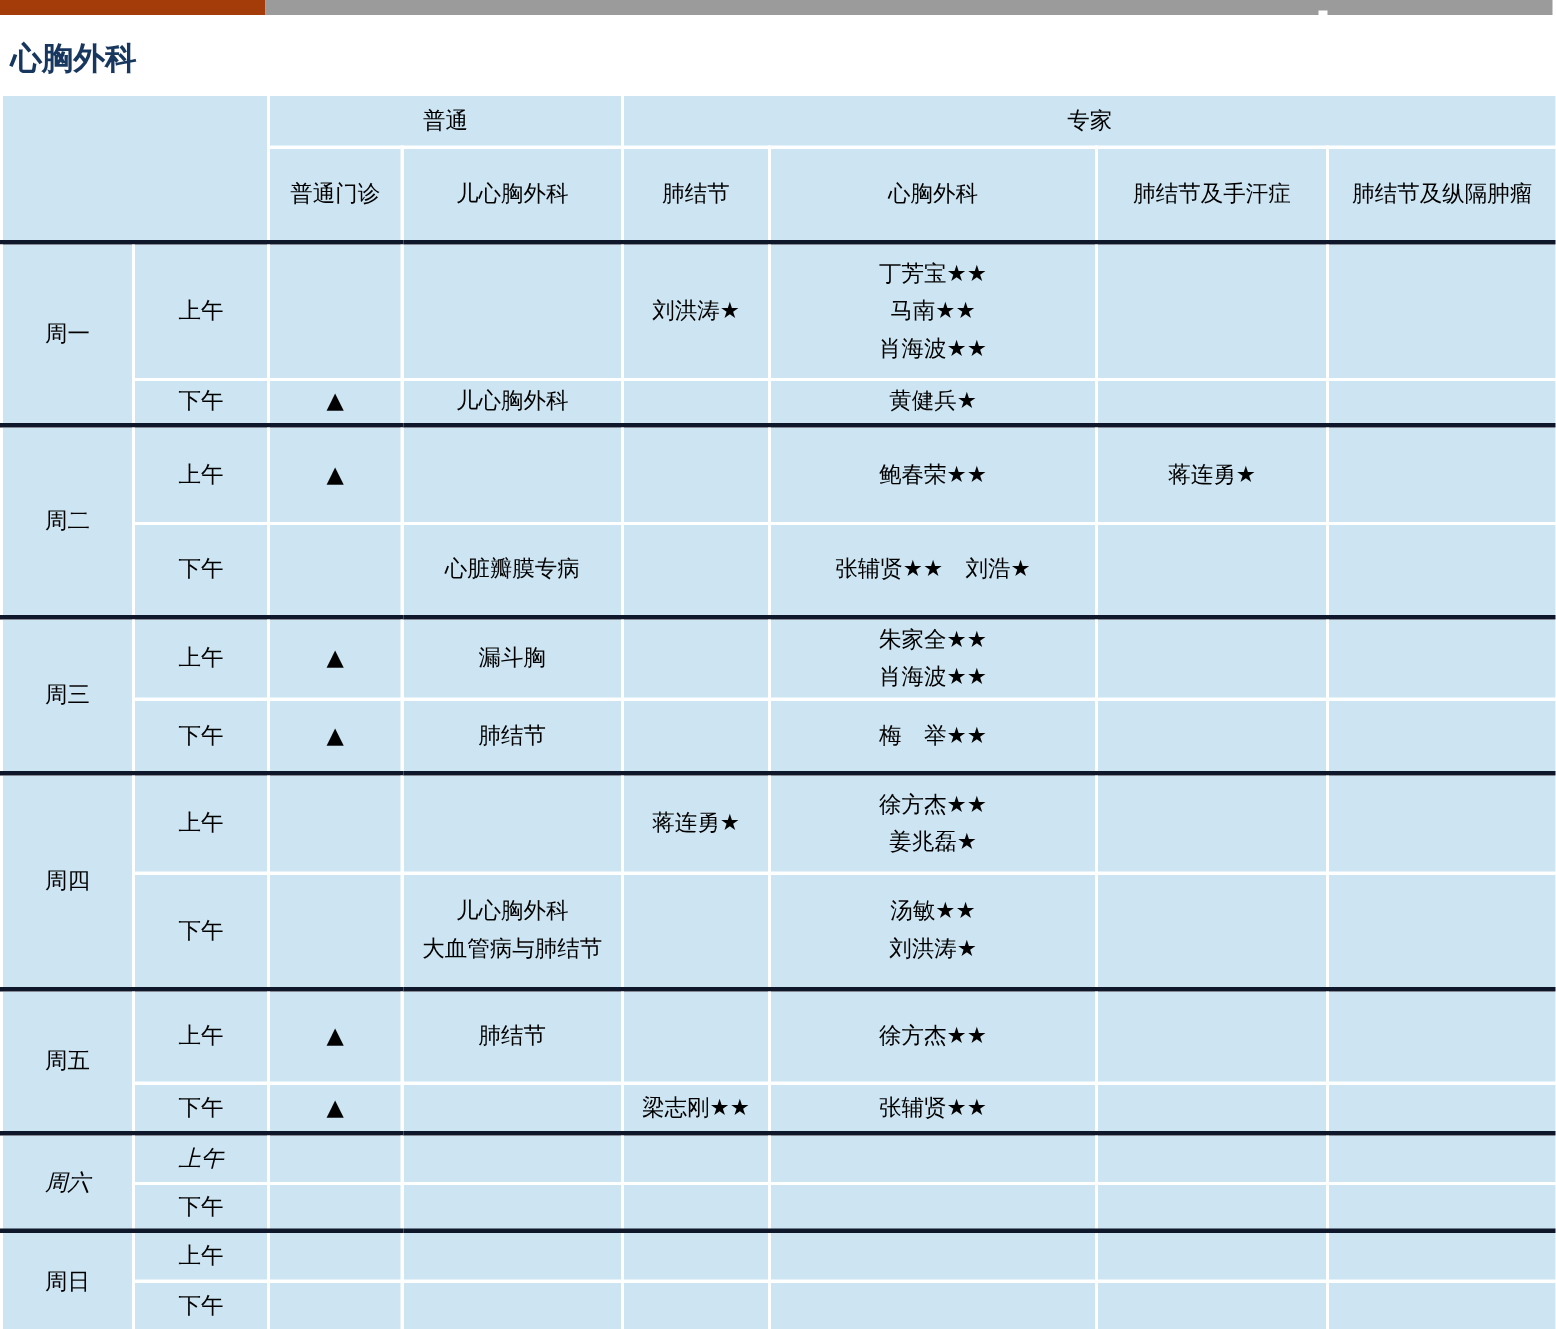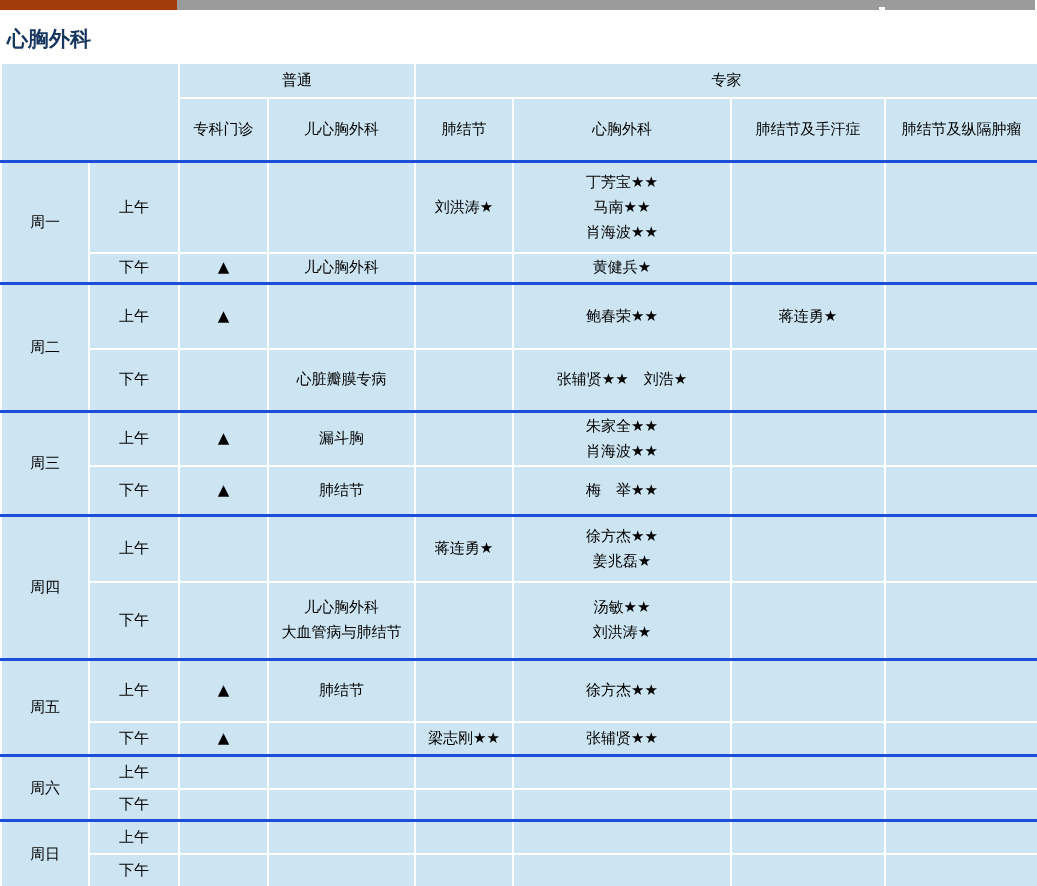--- a/index.html
+++ b/index.html
@@ -36,21 +36,21 @@
     text-align: center;
     vertical-align: middle;
     font-size: 15px;
     color: #000000;
     line-height: 25px;
     white-space: pre-line;
     padding: 1px 2px;
     overflow: hidden;
   }
   thead td { line-height: 20px; margin-left: 12px; }
-  tbody tr.day-start td { border-top: 3px solid #1d4ed8; }
+  tbody tr.day-start td { border-top: 3px solid #0f172a; }
   td.col-doctors { text-align: left; padding-left: 9px; }
   td.day-cell, td.time-cell { line-height: 20px; }
 </style>
 </head>
 <body>
 
 <div class="top-bars">
   <div class="bar-accent"></div>
   <div class="bar-gray"></div>
   <div class="bar-notch"></div>
@@ -69,21 +69,21 @@
       <col style="width:154px">
       <col style="width:153px">
   </colgroup>
   <thead>
     <tr style="height:35px">
       <td colspan="2" rowspan="2"></td>
       <td colspan="2">普通</td>
       <td colspan="4">专家</td>
     </tr>
     <tr style="height:63px">
-      <td>专科门诊</td>
+      <td>普通门诊</td>
       <td>儿心胸外科</td>
       <td>肺结节</td>
       <td>心胸外科</td>
       <td>肺结节及手汗症</td>
       <td>肺结节及纵隔肿瘤</td>
     </tr>
   </thead>
   <tbody id="schedule-body">
       <tr class="day-start" style="height: 92px;">
         <td rowspan="2" class="day-cell">周一</td>
@@ -179,21 +179,21 @@
       </tr>
       <tr style="height: 34px;">
         <td class="time-cell">下午</td>
         <td>▲</td>
         <td></td>
         <td>梁志刚★★</td>
         <td class="col-doctors">张辅贤★★</td>
         <td></td>
         <td></td>
       </tr>
-      <tr class="day-start" style="height: 33px;">
+      <tr class="day-start" style="height: 33px; font-style: italic;">
         <td rowspan="2" class="day-cell">周六</td>
         <td class="time-cell">上午</td>
         <td></td>
         <td></td>
         <td></td>
         <td class="col-doctors"></td>
         <td></td>
         <td></td>
       </tr>
       <tr style="height: 32px;">

